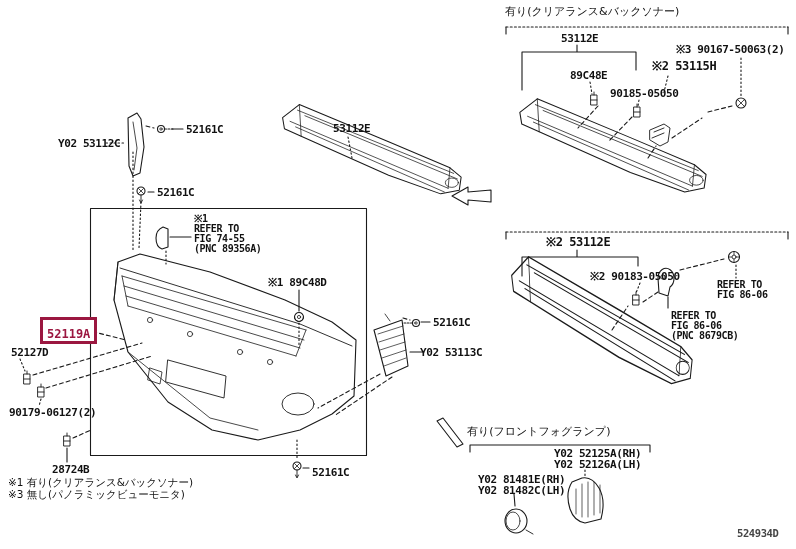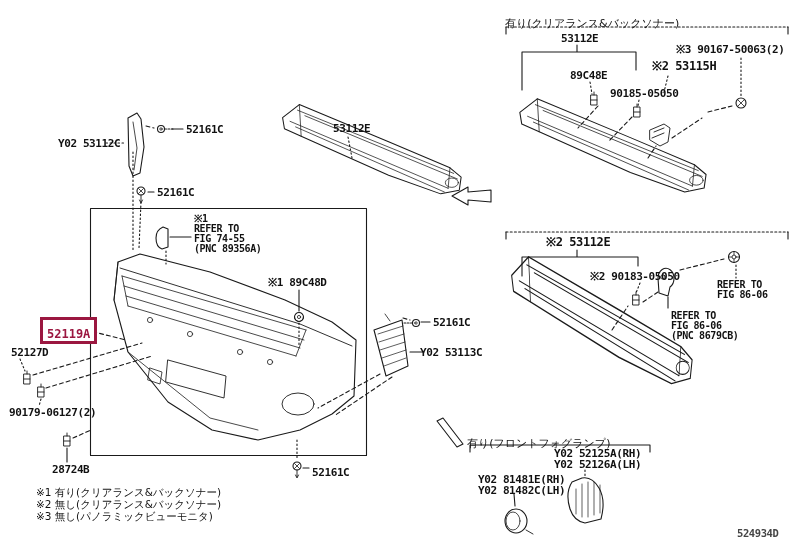--- a/index.html
+++ b/index.html
@@ -1,27 +1,27 @@
 <!DOCTYPE html>
 <html><head>
 <meta charset="utf-8">
 <style>
   html,body{margin:0;padding:0;background:#fff;}
   #stage{position:relative;width:796px;height:549px;background:#ffffff;overflow:hidden;
          font-family:"DejaVu Sans Mono",monospace;color:#111;}
   svg{position:absolute;left:0;top:0;}
   .lbl{position:absolute;white-space:nowrap;font:bold 11px "DejaVu Sans Mono",monospace;
        letter-spacing:-0.4px;color:#111;line-height:11px;}
-  .jp{font:normal 11px "DejaVu Sans",sans-serif;letter-spacing:0;margin-top:12px;}
+  .jp{font:normal 11px "DejaVu Sans",sans-serif;letter-spacing:0;}
   .big{font-size:12px;}
   .note{position:absolute;white-space:nowrap;font:bold 10px "DejaVu Sans Mono",monospace;
         line-height:10px;letter-spacing:-0.4px;color:#111;}
   .note span{display:block;}
-  .legend{position:absolute;left:8px;top:486px;font:normal 10.5px "DejaVu Sans",sans-serif;
-          line-height:12px;color:#111;margin-left:28px;}
+  .legend{position:absolute;left:8px;top:476px;font:normal 10.5px "DejaVu Sans",sans-serif;
+          line-height:12px;color:#111;}
   .legend span{display:block;}
   .hl{position:absolute;left:40px;top:317px;border:3px solid #9b1740;color:#9b1740;
       padding:7px 4px 0 4px;font:bold 12px "DejaVu Sans Mono",monospace;background:#fff;}
   .figcode{position:absolute;left:737px;top:527px;font:bold 10.5px "DejaVu Sans Mono",monospace;
            color:#454545;letter-spacing:-0.4px;}
 </style>
 </head>
 <body>
 
 <div id="stage">
@@ -231,18 +231,17 @@
   <div class="lbl" style="left:11px;top:347px">52127D</div>
   <div class="lbl" style="left:9px;top:407px">90179-06127(2)</div>
   <div class="lbl" style="left:52px;top:464px">28724B</div>
   <div class="lbl" style="left:312px;top:467px">52161C</div>
   <div class="lbl" style="left:433px;top:317px">52161C</div>
   <div class="lbl" style="left:420px;top:347px">Y02 53113C</div>
   <div class="lbl" style="left:333px;top:123px">53112E</div>
 
   <div class="legend">
     <span>※1 有り(クリアランス&amp;バックソナー)</span>
-    <span>※2 無し(クリアランス&amp;バックソナー)</span>
     <span>※3 無し(パノラミックビューモニタ)</span>
   </div>
 
   <div class="figcode">524934D</div>
 </div>
 
 </body></html>

